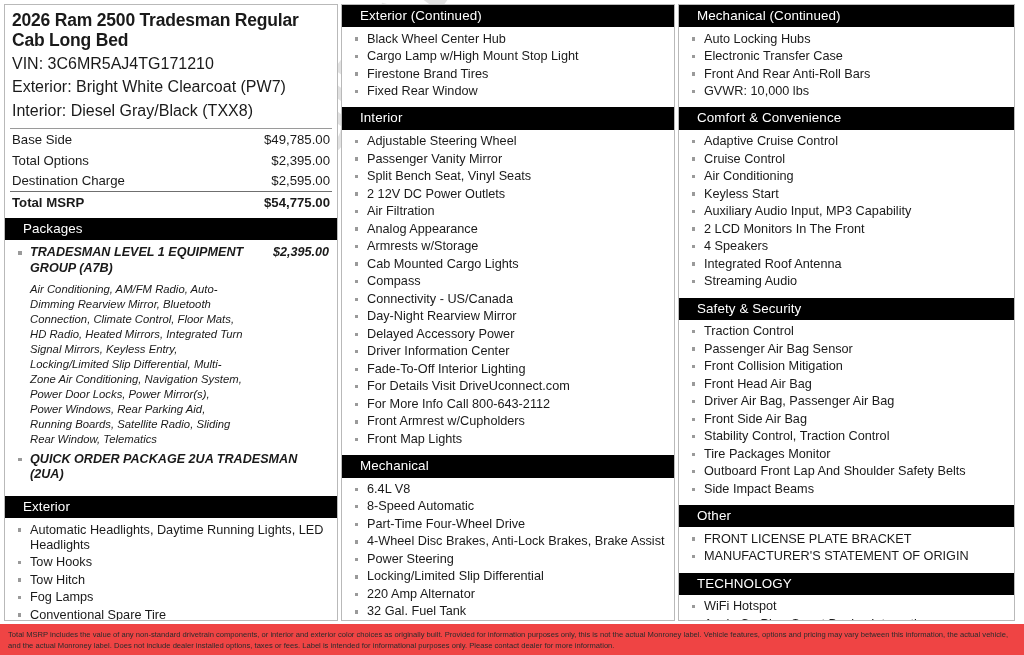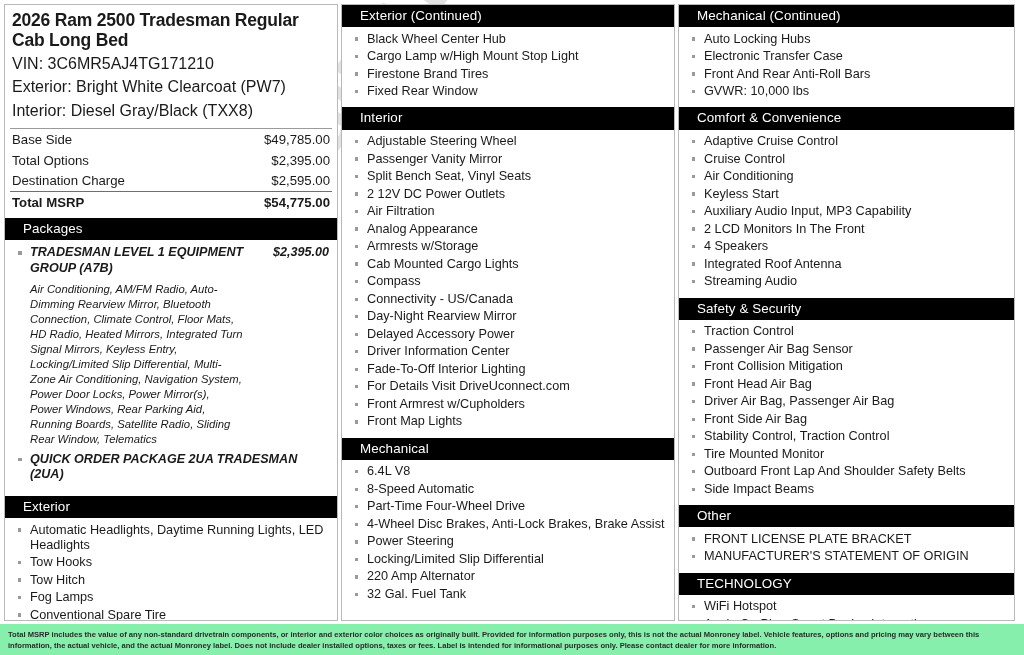--- a/index.html
+++ b/index.html
@@ -176,22 +176,21 @@
     position: absolute;
     left: 0;
     bottom: 0;
     width: 1024px;
     box-sizing: border-box;
     padding: 5px 8px 4px 8px;
     font-size: 7.6px;
     line-height: 1.45;
     color: #2b2b2b;
     z-index: 10;
-    background: #86efac;
-    font-weight: bold;
+    background: #ef4444;
   }
 </style>
 </head>
 <body>
 
 <div id="watermark">
   <div class="wm-text">
     <div>NOT ORIGINAL</div>
     <div>COPY</div>
   </div>
@@ -275,20 +274,21 @@
           <li>Analog Appearance</li>
           <li>Armrests w/Storage</li>
           <li>Cab Mounted Cargo Lights</li>
           <li>Compass</li>
           <li>Connectivity - US/Canada</li>
           <li>Day-Night Rearview Mirror</li>
           <li>Delayed Accessory Power</li>
           <li>Driver Information Center</li>
           <li>Fade-To-Off Interior Lighting</li>
           <li>For Details Visit DriveUconnect.com</li>
+          <li>For More Info Call 800-643-2112</li>
           <li>Front Armrest w/Cupholders</li>
           <li>Front Map Lights</li>
         </ul>
 
       <div class="sec-head">Mechanical</div>
       <ul class="feat">
           <li>6.4L V8</li>
           <li>8-Speed Automatic</li>
           <li>Part-Time Four-Wheel Drive</li>
           <li>4-Wheel Disc Brakes, Anti-Lock Brakes, Brake Assist</li>
@@ -325,21 +325,21 @@
 
       <div class="sec-head">Safety &amp; Security</div>
       <ul class="feat">
           <li>Traction Control</li>
           <li>Passenger Air Bag Sensor</li>
           <li>Front Collision Mitigation</li>
           <li>Front Head Air Bag</li>
           <li>Driver Air Bag, Passenger Air Bag</li>
           <li>Front Side Air Bag</li>
           <li>Stability Control, Traction Control</li>
-          <li>Tire Mounted Monitor</li>
+          <li>Tire Packages Monitor</li>
           <li>Outboard Front Lap And Shoulder Safety Belts</li>
           <li>Side Impact Beams</li>
         </ul>
 
       <div class="sec-head">Other</div>
       <ul class="feat">
           <li>FRONT LICENSE PLATE BRACKET</li>
           <li>MANUFACTURER'S STATEMENT OF ORIGIN</li>
         </ul>
 

